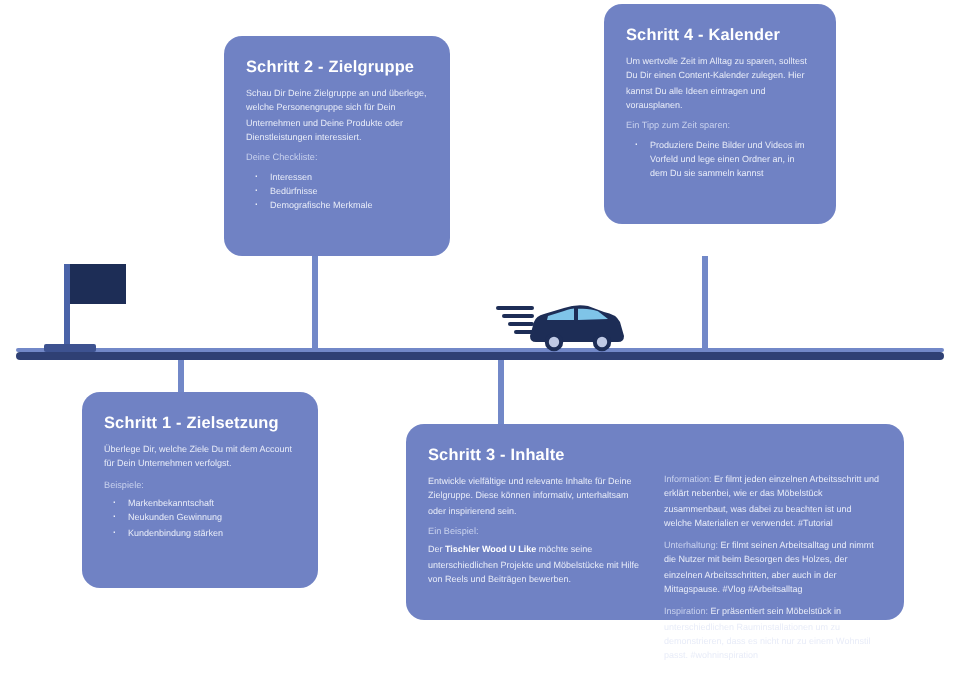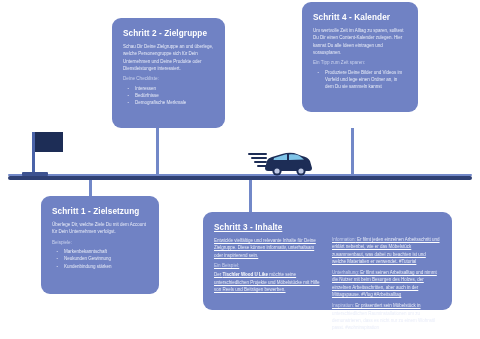--- a/index.html
+++ b/index.html
@@ -37,21 +37,21 @@
   .card p{margin:0 0 4px 0;font-size:4.5px;line-height:1.62;color:#e8ecf8;}
   .sub{font-size:4.6px;color:#c9d2ee;margin:4px 0 2px 0;line-height:1.4;}
   ul{margin:0;padding:0;list-style:none;}
   li{position:relative;font-size:4.5px;line-height:1.62;color:#e8ecf8;
      padding-left:12px;margin-bottom:0px;}
   li:before{content:"\00B7";position:absolute;left:4px;top:-1px;
      color:#e8ecf8;font-size:7px;line-height:1.4;}
   b{font-weight:bold;color:#ffffff;}
   .tag{color:#c9d2ee;font-weight:normal;}
 
-  .cols{display:flex;gap:10px;text-decoration:underline;}
+  .cols{display:flex;gap:10px;}
   .col-l{width:108px;flex:none;}
   .col-r{flex:1;}
 </style>
 </head>
 <body>
 
 <div id="stage">
 
   <div class="conn" style="left:156px;top:128px;height:50px;"></div>
   <div class="conn" style="left:351px;top:128px;height:50px;"></div>

